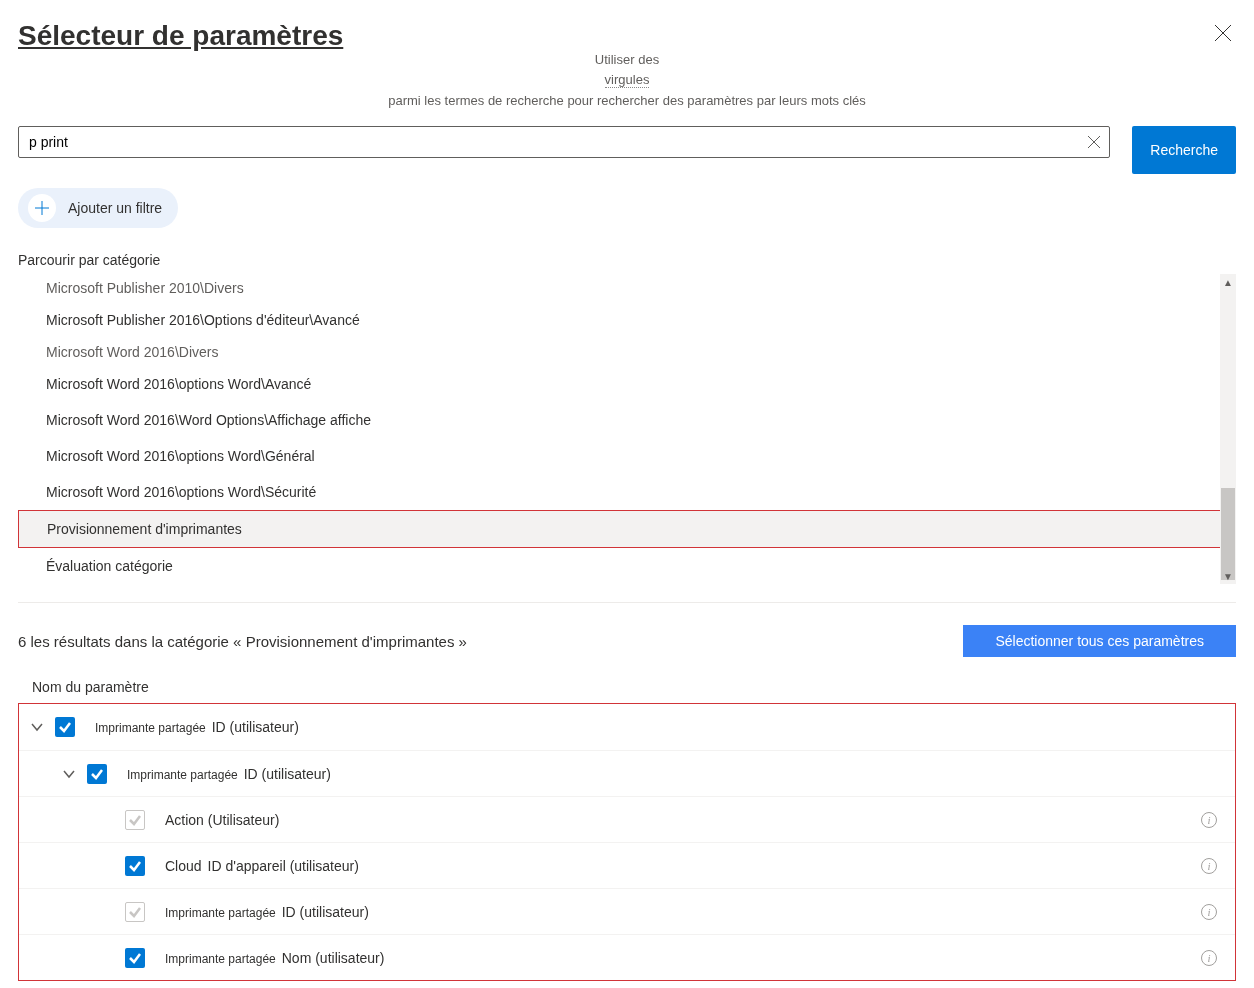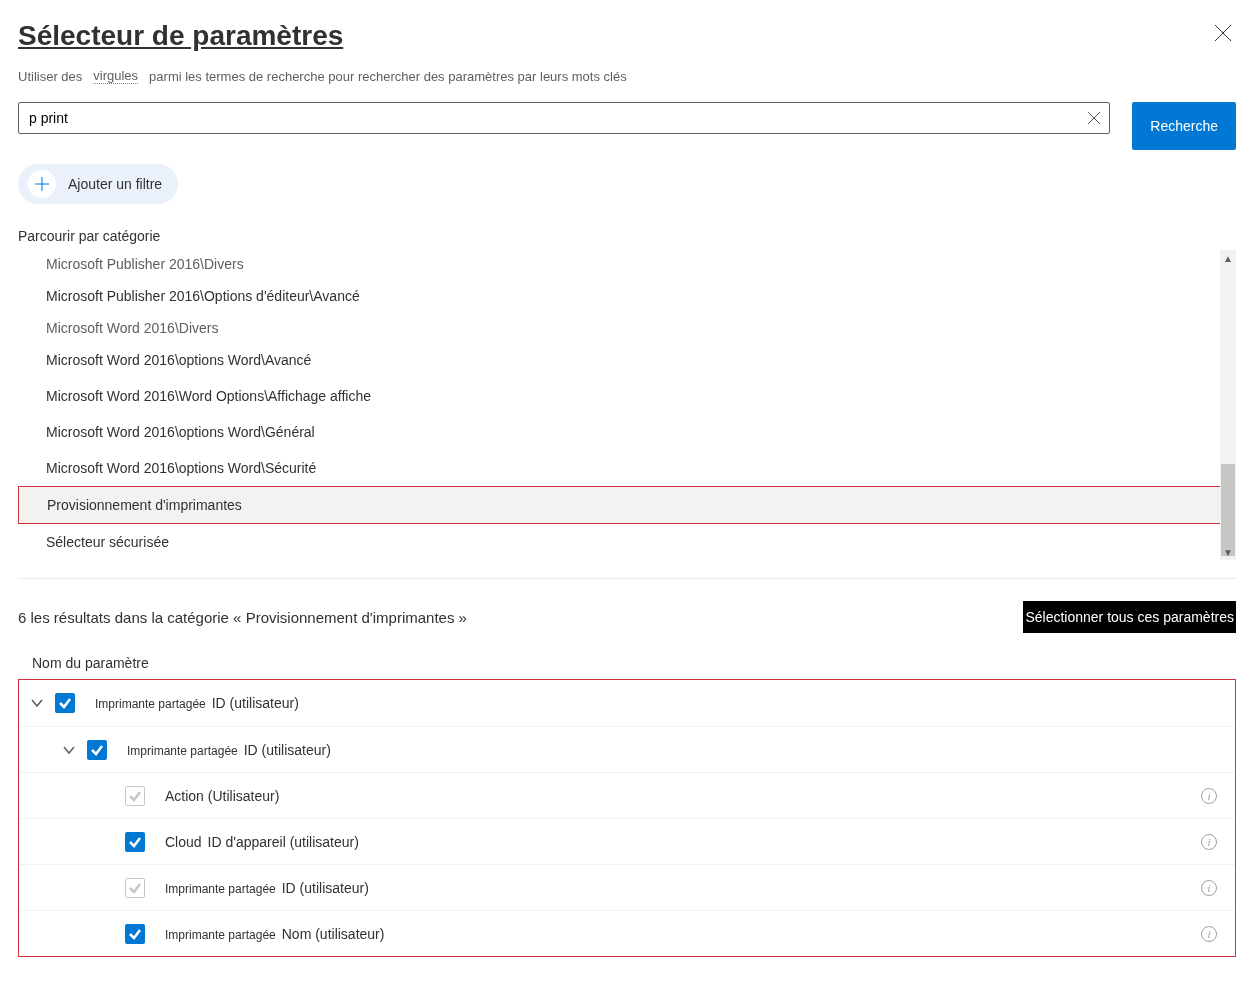--- a/index.html
+++ b/index.html
@@ -2,21 +2,21 @@
 <html><head>
 <meta charset="utf-8">
 <style>
   * { box-sizing: border-box; margin: 0; padding: 0; }
   body { font-family: 'Segoe UI', Arial, sans-serif; background: #fff; color: #323130; width: 1254px; }
   .container { padding: 20px 18px 0 18px; }
   .header-row { display: flex; justify-content: space-between; align-items: flex-start; }
   .title { font-size: 28px; font-weight: 600; color: #323130; text-decoration: underline; }
   .close-btn { cursor: pointer; padding: 4px; }
   .close-btn svg { width: 18px; height: 18px; stroke: #323130; }
-  .subtitle { font-size: 13px; color: #605e5c; margin-top: 16px; display: flex; align-items: center; gap: 11px; }
+  .subtitle { font-size: 13px; color: #605e5c; margin-top: 0; display: flex; align-items: center; gap: 5px; flex-direction: column; }
   .subtitle .dotted { border-bottom: 1px dotted #888; padding-bottom: 0px; }
   .search-row { display: flex; gap: 22px; margin-top: 18px; align-items: stretch; }
   .search-box { flex: 1; border: 1px solid #605e5c; border-radius: 2px; display: flex; align-items: center; padding: 0 8px 0 10px; height: 32px; }
   .search-box input { flex: 1; border: none; outline: none; font-size: 14px; background: transparent; }
   .clear-btn { cursor: pointer; display:flex; align-items:center; }
   .clear-btn svg { width: 14px; height: 14px; stroke: #605e5c; }
   .search-btn { background: #0078d4; color: #fff; border: none; border-radius: 2px; padding: 0 18px; font-size: 14px; cursor: pointer; height: 48px; }
   .filter-row { margin-top: 14px; }
   .add-filter { display: inline-flex; align-items: center; gap: 12px; background: #eaf1fb; border-radius: 20px; padding: 6px 16px 6px 10px; cursor: pointer; font-size: 14px; color: #323130; }
   .plus-icon { width: 28px; height: 28px; border-radius: 50%; background: #fff; display: flex; align-items: center; justify-content: center; color: #0078d4; font-weight:300; }
@@ -26,21 +26,21 @@
   .category-list { border: none; }
   .category-item { padding: 10px 0 10px 28px; font-size: 14px; color: #323130; cursor: pointer; }
   .category-item.light { color: #605e5c; font-size:14px; padding-top:6px; padding-bottom:6px; }
   .category-item.selected { background: #f3f2f1; border: 1px solid #d13438; margin-left:0; padding-left:28px; }
   .scrollbar { position: absolute; right: 0; top: 0; width: 16px; height: 100%; background: #f3f2f1; }
   .scroll-thumb { position: absolute; left: 1px; width: 14px; background: #c8c6c4; border-radius: 0px; }
   .scroll-arrow { position:absolute; left:0; width:16px; height:16px; display:flex; align-items:center; justify-content:center; color:#605e5c; font-size:10px; }
   .divider { height:1px; background:#edebe9; margin-top:18px; }
   .results-row { display: flex; justify-content: space-between; align-items: center; margin-top: 22px; }
   .results-text { font-size: 15px; color: #323130; }
-  .select-all-btn { background: #000000; color: #fff; border: none; padding: 8px 2px; font-size: 14px; cursor: pointer; }
+  .select-all-btn { background: #3b82f6; color: #fff; border: none; padding: 8px 32px; font-size: 14px; cursor: pointer; }
   .param-header { margin-top: 22px; font-size: 14px; color: #323130; padding-left: 14px; }
   .param-list { margin-top: 8px; border: 1px solid #d13438; }
   .param-row { display: flex; align-items: center; height: 46px; border-top: 1px solid #f3f2f1; padding-right: 18px; }
   .param-row:first-child { border-top: none; }
   .chev { width: 36px; display: flex; justify-content: center; cursor:pointer; }
   .chev svg { width: 14px; height: 14px; stroke: #605e5c; fill:none; stroke-width:1.5; }
   .checkbox { width: 20px; height: 20px; border-radius: 2px; display: flex; align-items: center; justify-content: center; cursor: pointer; flex-shrink:0; }
   .checkbox.checked { background: #0078d4; }
   .checkbox.unchecked { border: 1px solid #c8c6c4; background: #fff; }
   .checkbox svg { width:14px; height:14px; stroke:#fff; fill:none; stroke-width:2.5; }
@@ -89,29 +89,29 @@
             <line x1="1" y1="8" x2="15" y2="8" stroke-width="1"></line>
           </svg>
       </span>
       <span>Ajouter un filtre</span>
     </div>
   </div>
 
   <div class="browse-header">Parcourir par catégorie</div>
   <div class="category-list-wrap">
     <div class="category-list" id="cat-list">
-        <div class="category-item light">Microsoft Publisher 2016\Divers</div>
+        <div class="category-item light">Microsoft Publisher 2010\Divers</div>
         <div class="category-item">Microsoft Publisher 2016\Options d'éditeur\Avancé</div>
         <div class="category-item light">Microsoft Word 2016\Divers</div>
         <div class="category-item">Microsoft Word 2016\options Word\Avancé</div>
         <div class="category-item">Microsoft Word 2016\Word Options\Affichage affiche</div>
         <div class="category-item">Microsoft Word 2016\options Word\Général</div>
         <div class="category-item">Microsoft Word 2016\options Word\Sécurité</div>
         <div class="category-item selected">Provisionnement d'imprimantes</div>
-        <div class="category-item">Sélecteur sécurisée</div>
+        <div class="category-item">Évaluation catégorie</div>
       </div>
     <div class="scrollbar">
       <div class="scroll-arrow" style="top:0">▲</div>
       <div class="scroll-thumb" style="top:214px; height:92px;"></div>
       <div class="scroll-arrow" style="bottom:0">▼</div>
     </div>
   </div>
 
   <div class="divider"></div>
 

